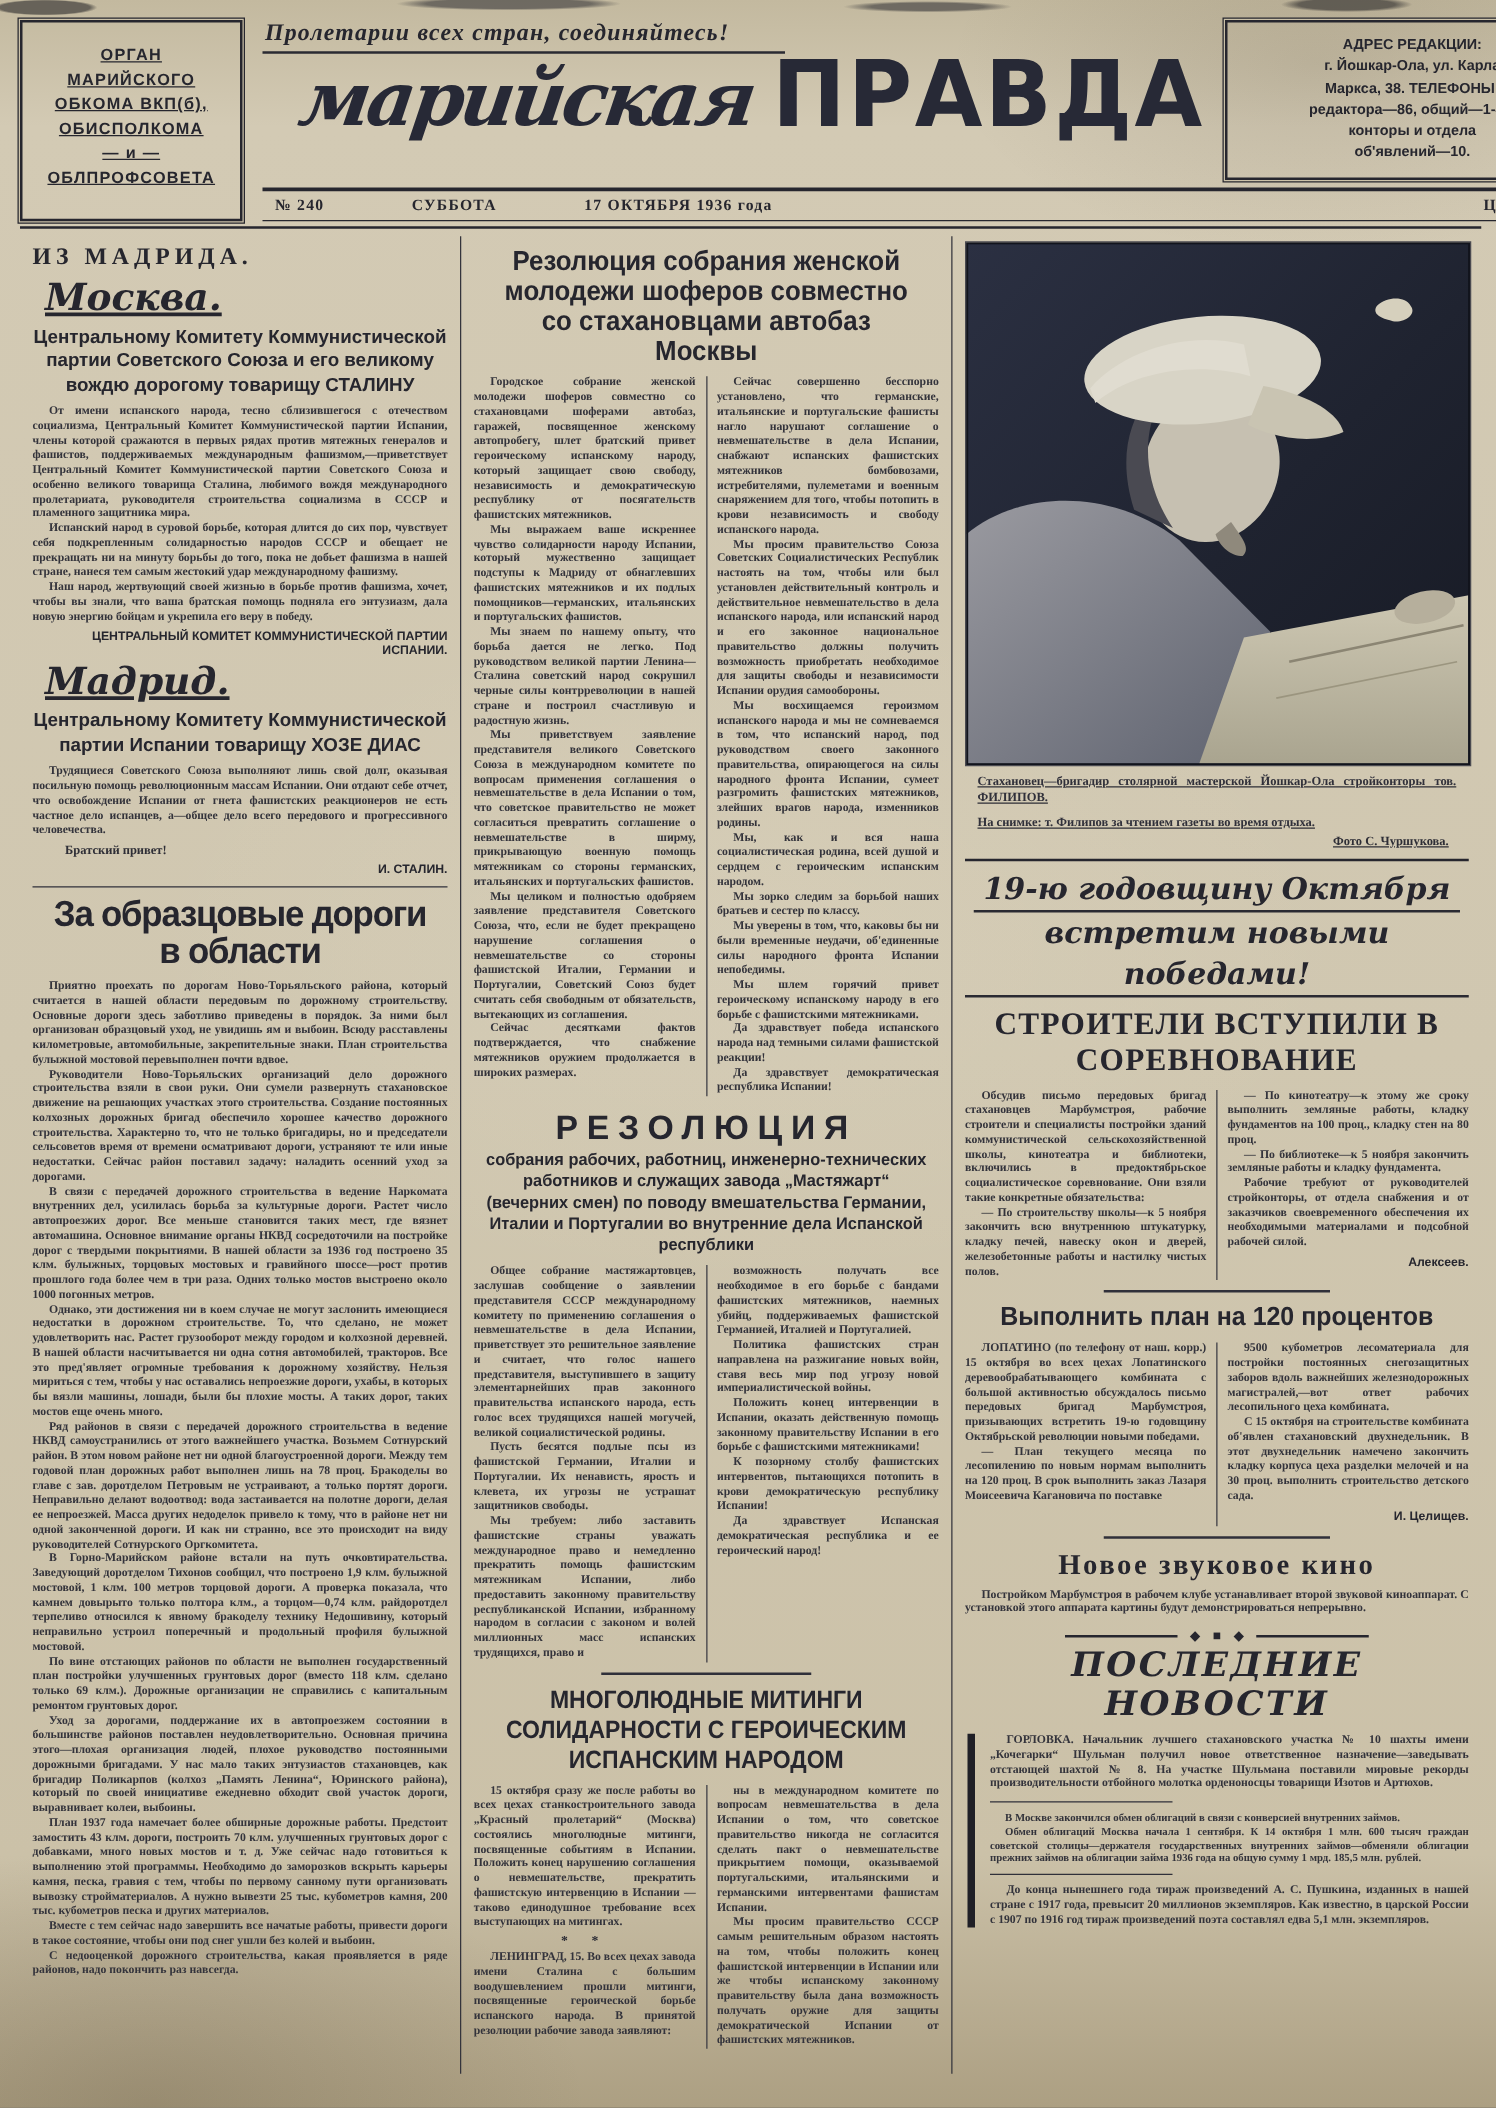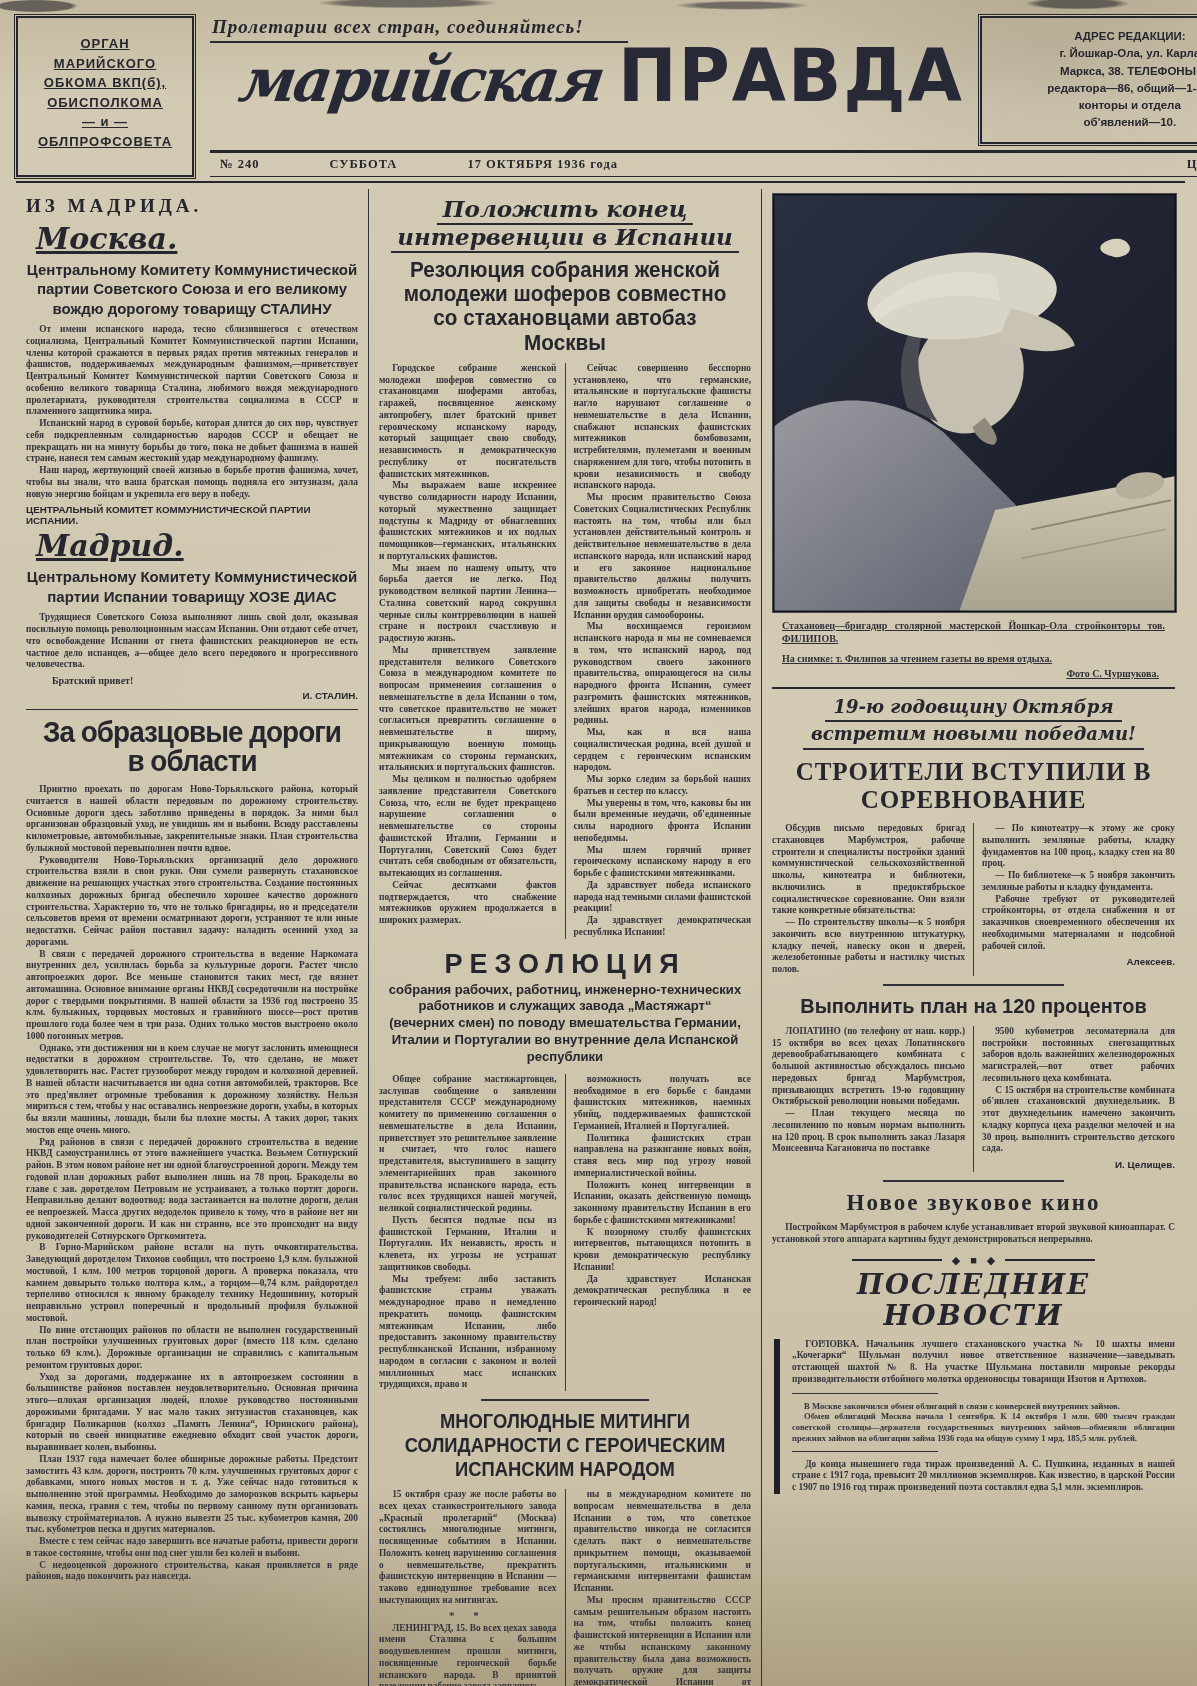--- a/index.html
+++ b/index.html
@@ -35,40 +35,40 @@
   .col{padding:4px 10px 20px 10px;}
   .col-a{width:332px;flex:none;}
   .col-b{width:372px;flex:none;border-left:1.5px solid #34343c;border-right:1.5px solid #34343c;}
   .col-c{flex:1;}
   p.b{margin:0;text-indent:1.4em;text-align:justify;font-size:9.4px;line-height:1.25;font-weight:bold;color:#33333b;}
   .kicker{margin:2px 0 4px;font-weight:bold;font-size:19px;letter-spacing:4px;color:#26262e;}
   .city{font-family:"DejaVu Serif",serif;font-style:italic;font-weight:bold;font-size:30px;margin:2px 0 4px 10px;color:#26262e;text-decoration:underline;}
   .head-sans{font-family:"Liberation Sans",sans-serif;font-weight:bold;text-align:center;color:#26262e;}
   .h-appeal{font-size:15px;line-height:1.3;margin:2px 0 6px;}
   .sig{font-family:"Liberation Sans",sans-serif;font-weight:bold;font-size:9.8px;text-align:right;margin:4px 0 2px;color:#26262e;}
-  .sig.center{text-align:left;}
+  .sig.center{text-align:right;}
   .closing{font-weight:bold;font-size:10px;margin:4px 0 0 26px;}
   .rule{border-top:1.5px solid #30303a;margin:8px 0;}
   .rule.short{width:45%;margin:8px auto;border-top-width:2.5px;}
   .h-roads{font-size:29px;letter-spacing:-1px;line-height:1;margin:6px 0 8px;transform:scaleX(.96);}
   .b-kicker{font-family:"DejaVu Serif",serif;font-style:italic;font-weight:bold;font-size:23px;text-align:center;line-height:1.25;color:#26262e;margin:2px 0 6px;}
   .b-kicker span{border-bottom:2px solid #2a2a32;padding:0 6px 1px;}
   .h-res1{font-size:22px;line-height:1.1;margin:4px 0 8px;transform:scaleX(.94);}
   .twocol{display:flex;}
   .twocol>div{flex:1;min-width:0;}
   .twocol>div+div{border-left:1px solid #3a3a42;padding-left:8px;margin-left:8px;}
   .h-res2{font-size:27px;letter-spacing:7px;margin:10px 0 2px;}
   .h-res2sub{font-size:13.5px;line-height:1.25;margin:0 0 8px;transform:scaleX(.97);}
   .h-meet{font-size:20px;line-height:1.2;margin:4px 0 8px;transform:scaleX(.92);}
   .stars{text-align:center;font-weight:bold;font-size:11px;letter-spacing:8px;margin:2px 0;}
   .figure{margin:2px 2px 6px;}
   .photo{display:block;width:100%;height:418px;border:1px solid #4a4a50;}
   .caption{font-size:10px;font-weight:bold;line-height:1.35;margin:6px 10px 0;text-align:justify;color:#30303a;}
   .credit{font-size:10px;font-weight:bold;text-align:right;margin:3px 16px 0;}
-  .slogan{font-family:"DejaVu Serif",serif;font-style:italic;font-weight:bold;font-size:18px;line-height:1.35;text-align:center;color:#26262e;border-top:2.5px solid #26262e;margin-top:8px;padding-top:6px;}
+  .slogan{font-family:"DejaVu Serif",serif;font-style:italic;font-weight:bold;font-size:24px;line-height:1.35;text-align:center;color:#26262e;border-top:2.5px solid #26262e;margin-top:8px;padding-top:6px;}
   .slogan span{display:block;border-bottom:2px solid #2a2a32;width:fit-content;margin:0 auto;padding:0 8px 1px;}
   .h-build{font-family:"Liberation Serif",serif;font-weight:bold;font-size:25px;line-height:1.15;text-align:center;letter-spacing:1px;margin:8px 0 8px;color:#26262e;}
   .h-plan{font-size:21px;margin:6px 0 8px;transform:scaleX(.95);}
   .h-kino{font-family:"Liberation Serif",serif;font-weight:bold;font-size:23px;text-align:center;letter-spacing:2px;margin:6px 0 6px;color:#26262e;}
   .h-news{font-family:"DejaVu Serif",serif;font-style:italic;font-weight:bold;font-size:27px;text-align:center;letter-spacing:2px;margin:2px 0 8px;color:#26262e;transform:scaleX(1.02);}
   .sepdecor{display:flex;align-items:center;justify-content:center;gap:10px;margin:8px 0 2px;color:#26262e;font-size:11px;}
   .sepdecor .line{width:90px;border-top:2px solid #26262e;}
   .newsblock{border-left:6px solid #1f1f26;padding-left:12px;margin-left:2px;}
   .newsblock .rule{width:38%;margin:7px 0;}
   .news-sm p.b{font-size:8.6px;}
@@ -137,24 +137,20 @@
       <p class="b">Ряд районов в связи с передачей дорожного строительства в ведение НКВД самоустранились от этого важнейшего участка. Возьмем Сотнурский район. В этом новом районе нет ни одной благоустроенной дороги. Между тем годовой план дорожных работ выполнен лишь на 78 проц. Бракоделы во главе с зав. доротделом Петровым не устраивают, а только портят дороги. Неправильно делают водоотвод: вода застаивается на полотне дороги, делая ее непроезжей. Масса других недоделок привело к тому, что в районе нет ни одной законченной дороги. И как ни странно, все это происходит на виду руководителей Сотнурского Оргкомитета.</p>
       <p class="b">В Горно-Марийском районе встали на путь очковтирательства. Заведующий доротделом Тихонов сообщил, что построено 1,9 клм. булыжной мостовой, 1 клм. 100 метров торцовой дороги. А проверка показала, что камнем довырыто только полтора клм., а торцом—0,74 клм. райдоротдел терпеливо относился к явному бракоделу технику Недошивину, который неправильно устроил поперечный и продольный профиля булыжной мостовой.</p>
       <p class="b">По вине отстающих районов по области не выполнен государственный план постройки улучшенных грунтовых дорог (вместо 118 клм. сделано только 69 клм.). Дорожные организации не справились с капитальным ремонтом грунтовых дорог.</p>
       <p class="b">Уход за дорогами, поддержание их в автопроезжем состоянии в большинстве районов поставлен неудовлетворительно. Основная причина этого—плохая организация людей, плохое руководство постоянными дорожными бригадами. У нас мало таких энтузиастов стахановцев, как бригадир Поликарпов (колхоз „Память Ленина“, Юринского района), который по своей инициативе ежедневно обходит свой участок дороги, выравнивает колеи, выбоины.</p>
       <p class="b">План 1937 года намечает более обширные дорожные работы. Предстоит замостить 43 клм. дороги, построить 70 клм. улучшенных грунтовых дорог с добавками, много новых мостов и т. д. Уже сейчас надо готовиться к выполнению этой программы. Необходимо до заморозков вскрыть карьеры камня, песка, гравия с тем, чтобы по первому санному пути организовать вывозку стройматериалов. А нужно вывезти 25 тыс. кубометров камня, 200 тыс. кубометров песка и других материалов.</p>
       <p class="b">Вместе с тем сейчас надо завершить все начатые работы, привести дороги в такое состояние, чтобы они под снег ушли без колей и выбоин.</p>
       <p class="b">С недооценкой дорожного строительства, какая проявляется в ряде районов, надо покончить раз навсегда.</p>
     </section>
 
     <section class="col col-b">
-      <div class="b-kicker">
-        <span>Положить конец</span><br>
-        <span>интервенции в Испании</span>
-      </div>
       <h3 class="head-sans h-res1">Резолюция собрания женской молодежи шоферов совместно со стахановцами автобаз Москвы</h3>
       <div class="twocol">
         <div>
           <p class="b">Городское собрание женской молодежи шоферов совместно со стахановцами шоферами автобаз, гаражей, посвященное женскому автопробегу, шлет братский привет героическому испанскому народу, который защищает свою свободу, независимость и демократическую республику от посягательств фашистских мятежников.</p>
           <p class="b">Мы выражаем ваше искреннее чувство солидарности народу Испании, который мужественно защищает подступы к Мадриду от обнаглевших фашистских мятежников и их подлых помощников—германских, итальянских и португальских фашистов.</p>
           <p class="b">Мы знаем по нашему опыту, что борьба дается не легко. Под руководством великой партии Ленина—Сталина советский народ сокрушил черные силы контрреволюции в нашей стране и построил счастливую и радостную жизнь.</p>
           <p class="b">Мы приветствуем заявление представителя великого Советского Союза в международном комитете по вопросам применения соглашения о невмешательстве в дела Испании о том, что советское правительство не может согласиться превратить соглашение о невмешательстве в ширму, прикрывающую военную помощь мятежникам со стороны германских, итальянских и португальских фашистов.</p>
           <p class="b">Мы целиком и полностью одобряем заявление представителя Советского Союза, что, если не будет прекращено нарушение соглашения о невмешательстве со стороны фашистской Италии, Германии и Португалии, Советский Союз будет считать себя свободным от обязательств, вытекающих из соглашения.</p>
           <p class="b">Сейчас десятками фактов подтверждается, что снабжение мятежников оружием продолжается в широких размерах.</p>
         </div>

